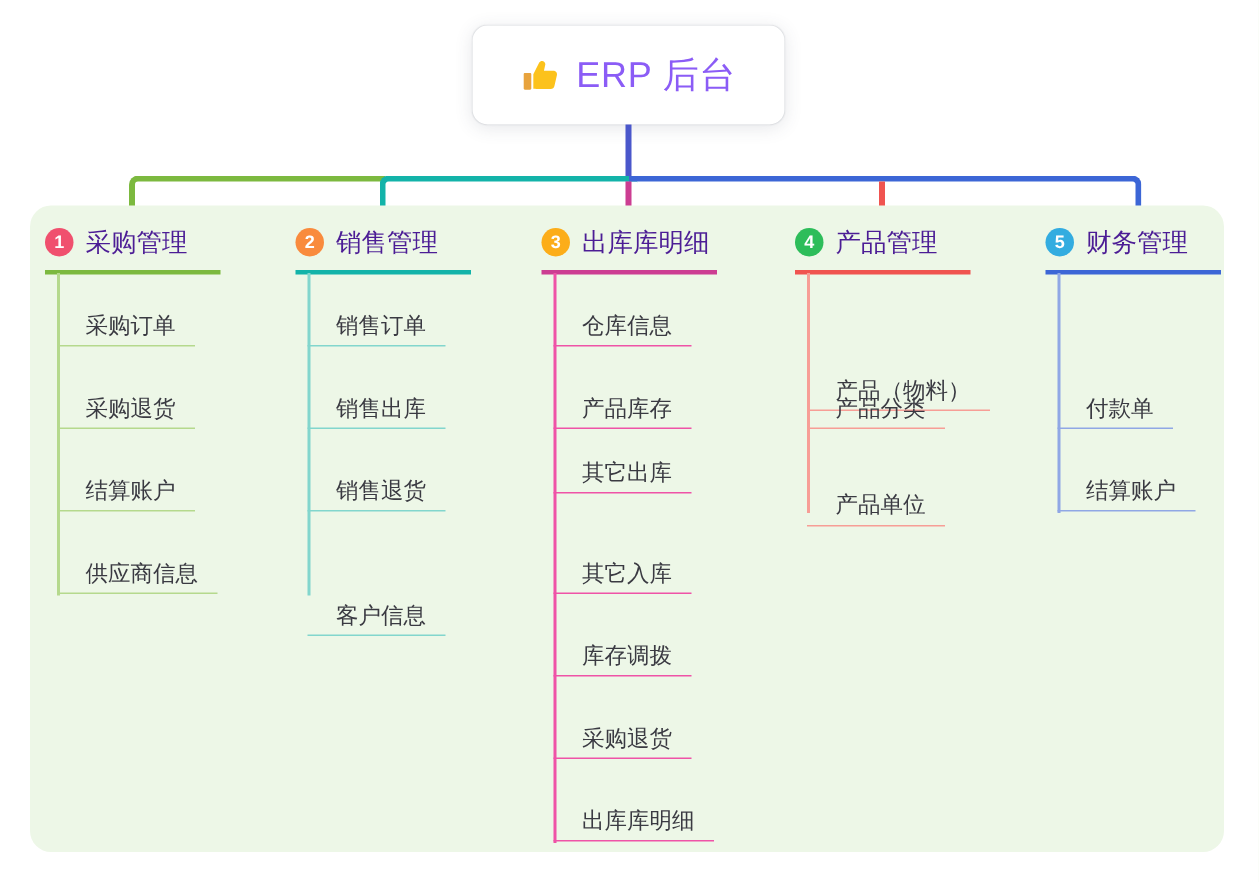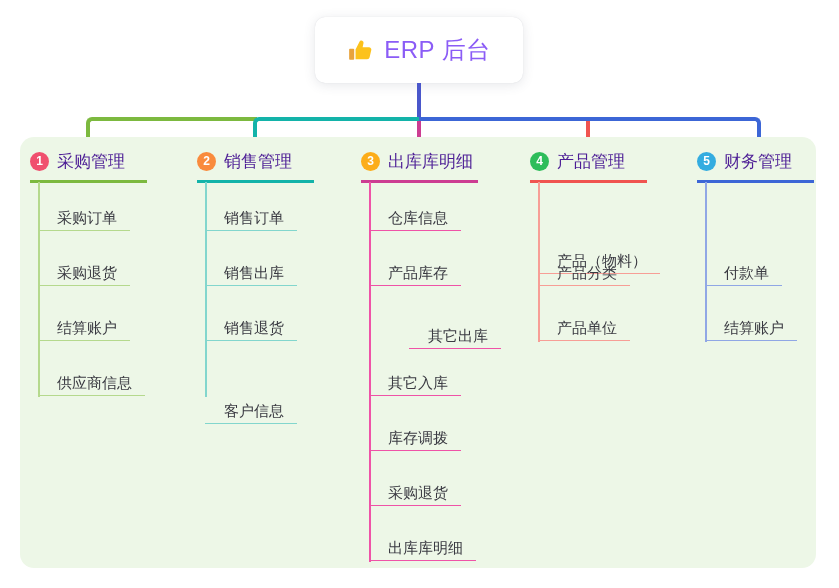--- a/index.html
+++ b/index.html
@@ -91,35 +91,35 @@
         <div class="kid" style="top: 221px; border-bottom-color: rgb(130, 214, 205); margin-top: 28px;">客户信息</div>
       </div>
       <div class="branch" style="left: 361px;">
         <div class="branch-head" style="border-bottom-color: rgb(204, 61, 146);">
           <span class="badge" style="background: rgb(252, 173, 25);">3</span>
           <span class="branch-title">出库库明细</span>
         </div>
         <div class="kids-line" style="background: rgb(239, 83, 167); height: 380px;"></div>
         <div class="kid" style="top: 56px; border-bottom-color: rgb(239, 83, 167);">仓库信息</div>
         <div class="kid" style="top: 111px; border-bottom-color: rgb(239, 83, 167);">产品库存</div>
-        <div class="kid" style="top: 174px; border-bottom-color: rgb(239, 83, 167); margin-left: 40px;">其它出库</div>
+        <div class="kid" style="top: 154px; border-bottom-color: rgb(239, 83, 167);">其它出库</div>
         <div class="kid" style="top: 221px; border-bottom-color: rgb(239, 83, 167);">其它入库</div>
         <div class="kid" style="top: 276px; border-bottom-color: rgb(239, 83, 167);">库存调拨</div>
         <div class="kid" style="top: 331px; border-bottom-color: rgb(239, 83, 167);">采购退货</div>
         <div class="kid" style="top: 386px; border-bottom-color: rgb(239, 83, 167);">出库库明细</div>
       </div>
       <div class="branch" style="left: 530px;">
         <div class="branch-head" style="border-bottom-color: rgb(240, 84, 80);">
           <span class="badge" style="background: rgb(45, 189, 90);">4</span>
           <span class="branch-title">产品管理</span>
         </div>
         <div class="kids-line" style="background: rgb(247, 158, 150); height: 160px;"></div>
         <div class="kid" style="top: 56px; border-bottom-color: rgb(247, 158, 150); margin-top: 43px;">产品（物料）</div>
         <div class="kid" style="top: 111px; border-bottom-color: rgb(247, 158, 150);">产品分类</div>
-        <div class="kid" style="top: 166px; border-bottom-color: rgb(247, 158, 150);">产品单位</div>
+        <div class="kid" style="top: 176px; border-bottom-color: rgb(247, 158, 150); font-family: Liberation Mono, monospace;">产品单位</div>
       </div>
       <div class="branch" style="left: 697px;">
         <div class="branch-head" style="border-bottom-color: rgb(60, 102, 214);">
           <span class="badge" style="background: rgb(51, 172, 224);">5</span>
           <span class="branch-title">财务管理</span>
         </div>
         <div class="kids-line" style="background: rgb(144, 167, 229); height: 160px;"></div>
         <div class="kid" style="top: 111px; border-bottom-color: rgb(144, 167, 229);">付款单</div>
         <div class="kid" style="top: 166px; border-bottom-color: rgb(144, 167, 229);">结算账户</div>
       </div>

